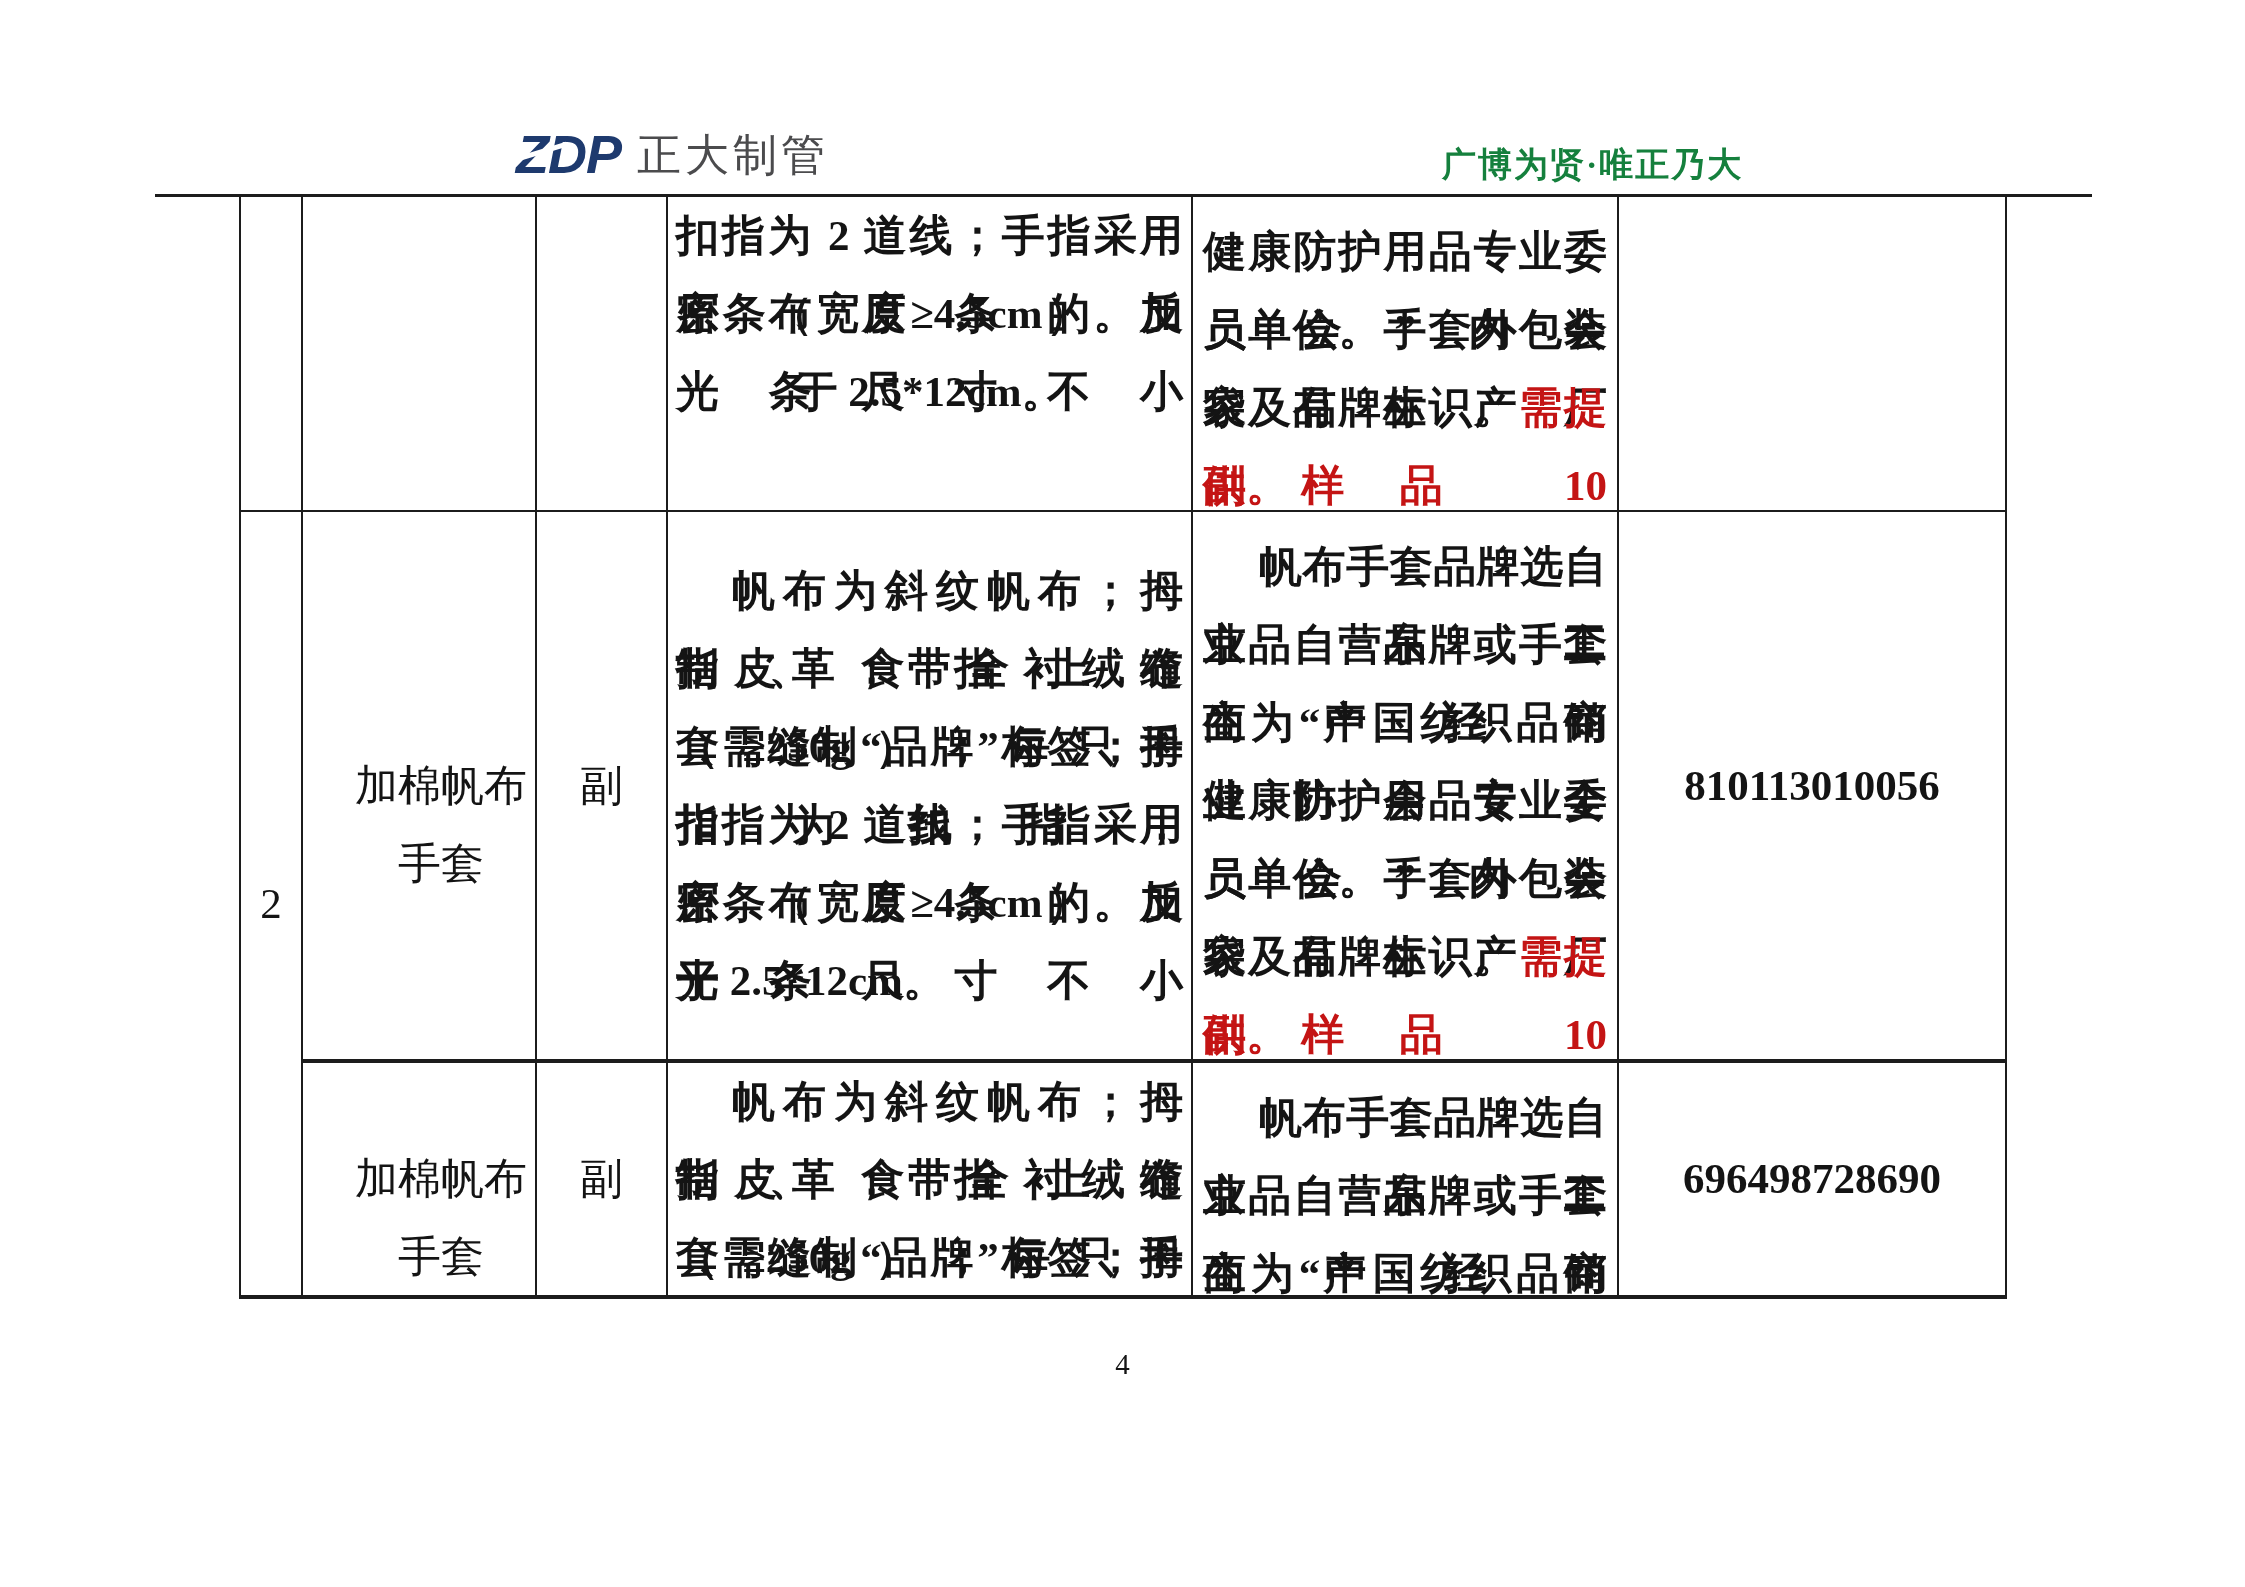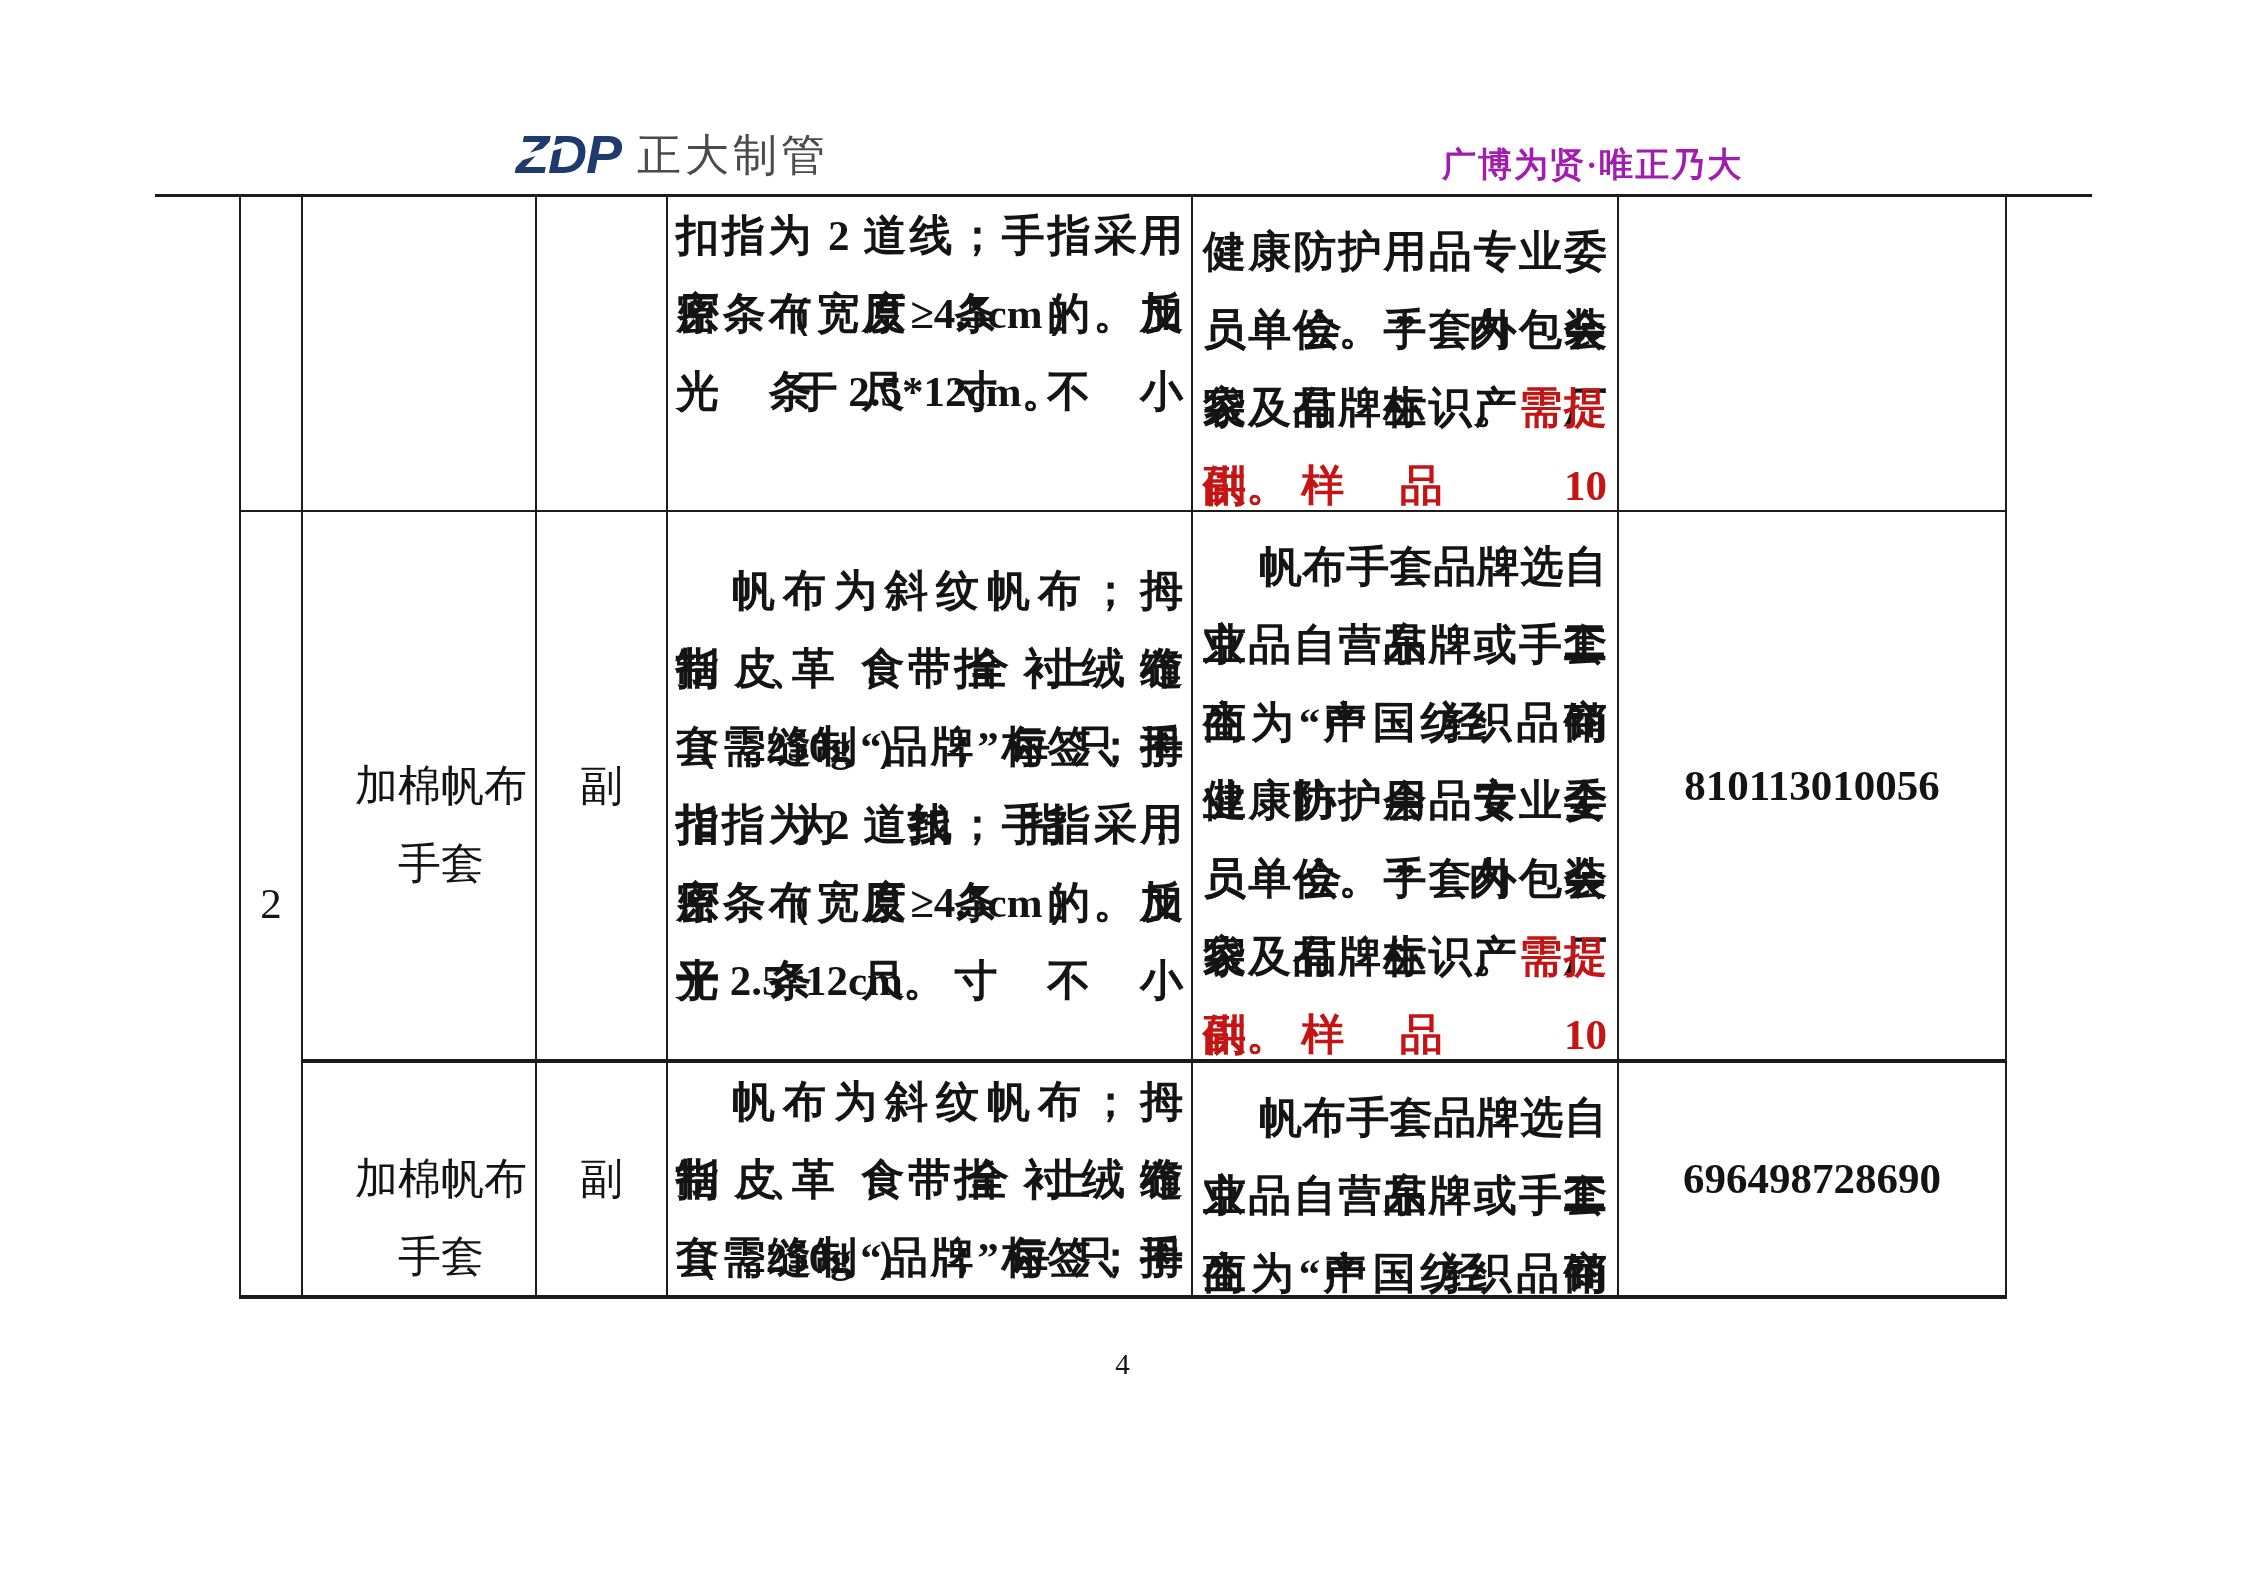--- a/index.html
+++ b/index.html
@@ -28,21 +28,21 @@
     position:absolute;left:-6px;top:20px;width:58px;height:5px;
     background:#ffffff;transform:rotate(-17deg);
   }
   .logo-name{
     font-size:44px;font-weight:normal;line-height:46px;
     letter-spacing:4px;color:#4b4b4d;
   }
   .hdr-slogan{
     position:absolute;left:1442px;top:142px;width:300px;
     font-size:34px;font-weight:bold;letter-spacing:2px;
-    color:#a21caf;white-space:nowrap;
+    color:#15803d;white-space:nowrap;
   }
   .hdr-rule{
     position:absolute;left:155px;top:194px;width:1937px;height:3px;
     background:#1c1c1c;
   }
 
   
   .doc-table{
     position:absolute;left:239px;top:197px;width:1768px;height:1102px;
     box-sizing:border-box;

